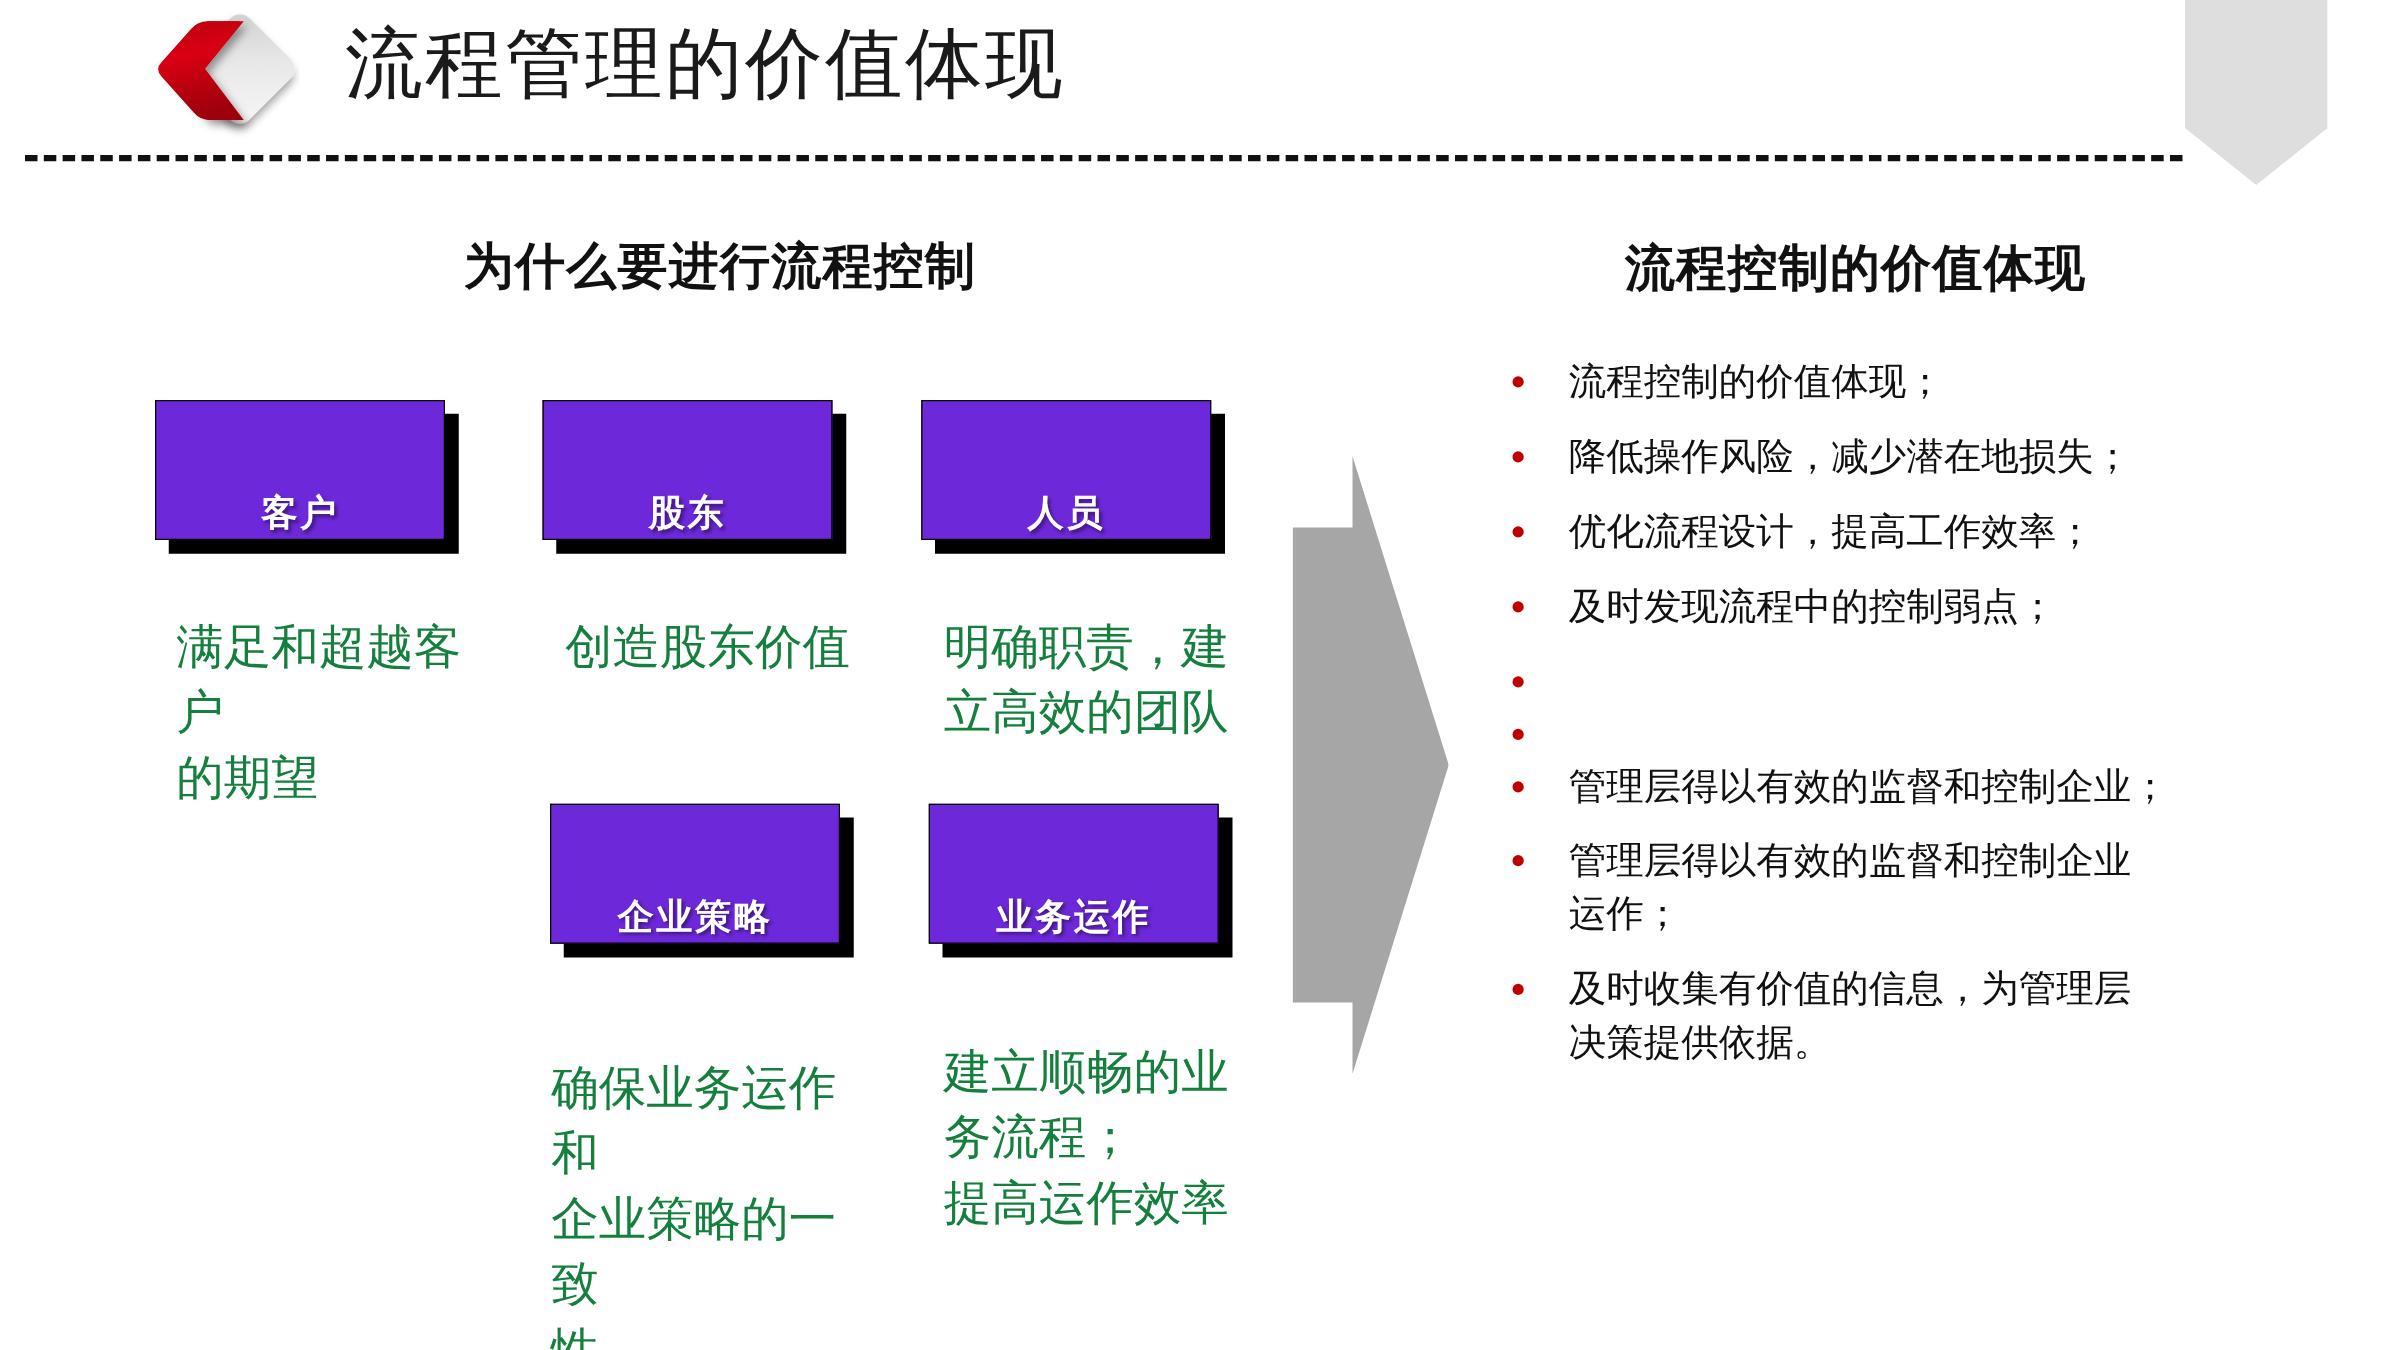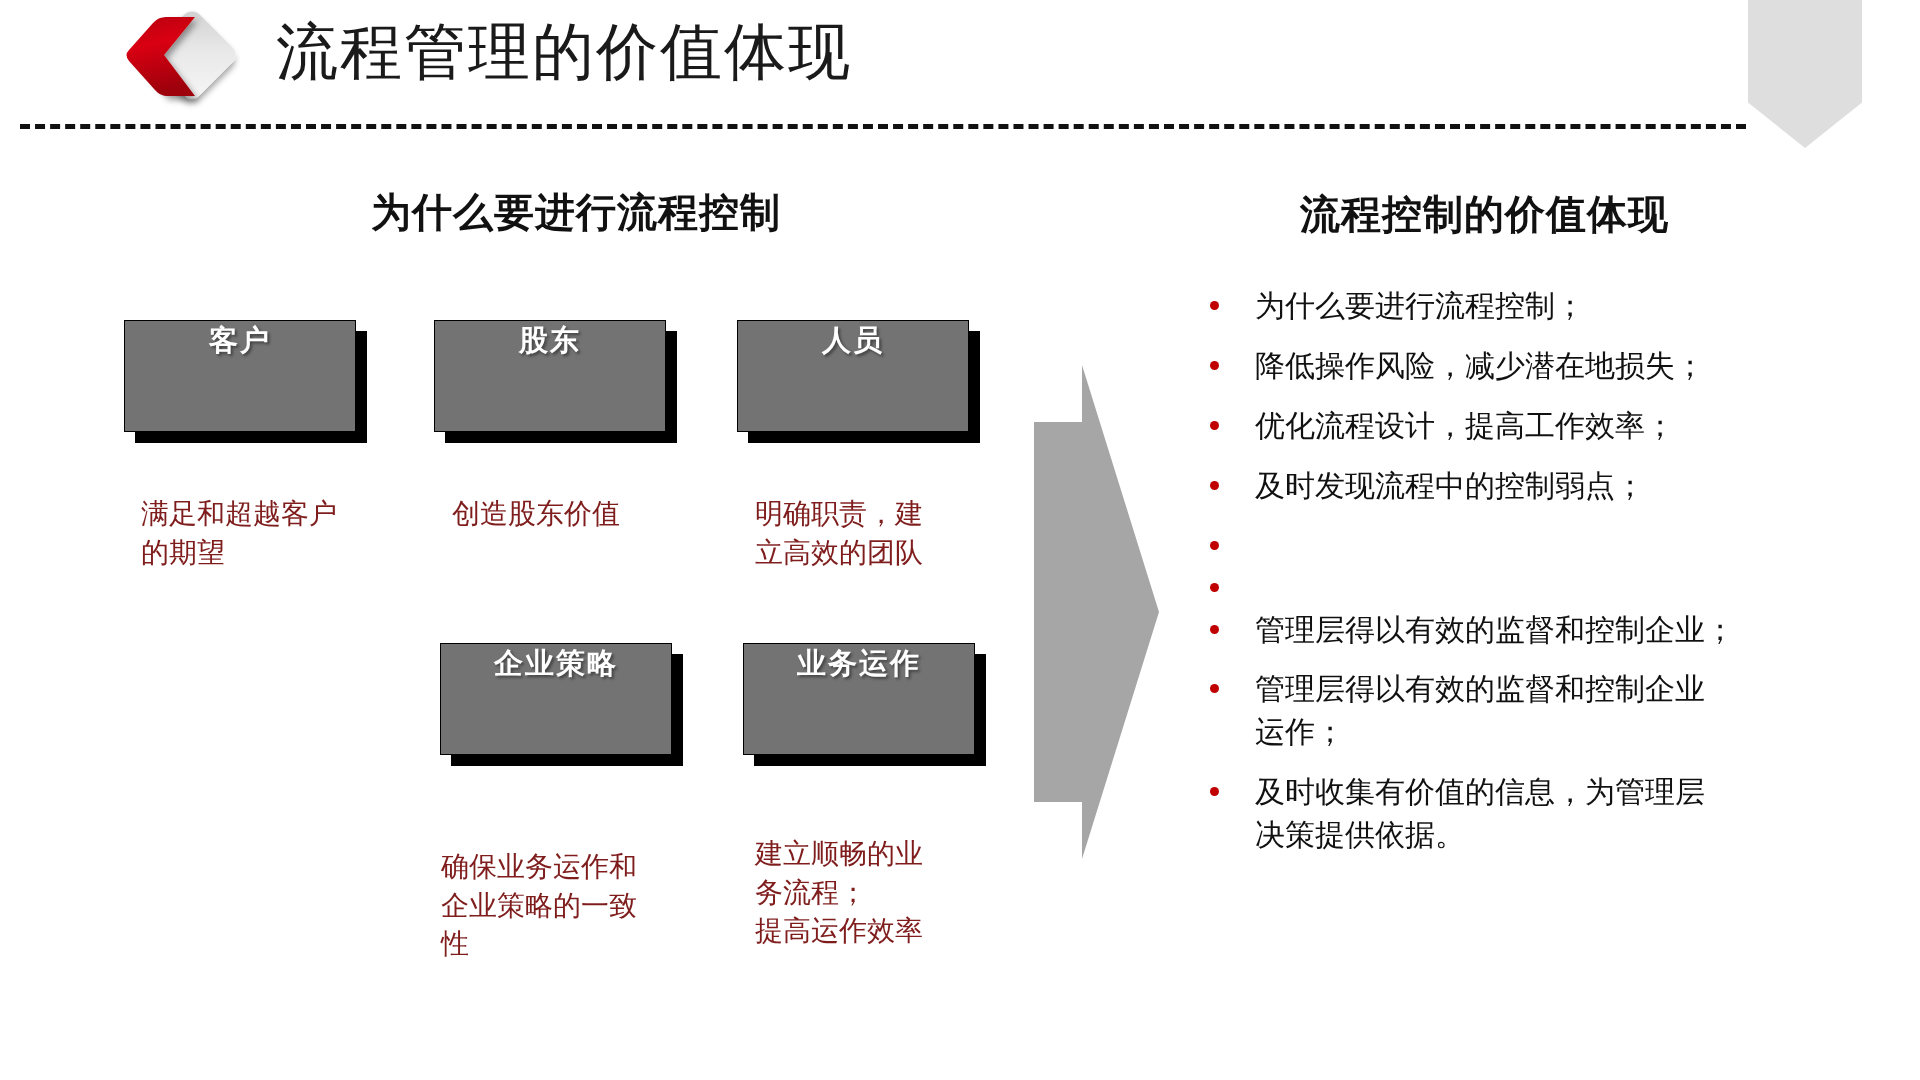--- a/index.html
+++ b/index.html
@@ -69,42 +69,43 @@
     color: #111111;
     white-space: nowrap;
     letter-spacing: 1px;
   }
   .heading-left  { left: 371px; top: 185px; }
   .heading-right { left: 1300px; top: 187px; }
 
   
   .pbox {
     position: absolute;
-    background: #737373;
+    background: #6d28d9;
     border: 1.5px solid #000000;
     box-shadow: 11px 11px 0 #000000;
     display: flex;
-    align-items: flex-start;
+    align-items: flex-end;
     justify-content: center;
     box-sizing: border-box;
   }
   .pbox-label {
     font-size: 29px;
     font-weight: bold;
     color: #ffffff;
     text-shadow: 2px 2px 3px rgba(0,0,0,0.45);
     letter-spacing: 2px;
     white-space: nowrap;
   }
   .pcaption {
     position: absolute;
-    font-size: 28px;
-    color: #7f1d1d;
+    font-size: 38px;
+    color: #15803d;
     line-height: 1.38;
     white-space: pre-line;
+    font-family: Liberation Mono, monospace;
   }
 
   
   .box-khu   { left: 124px; top: 320px; width: 232px; height: 112px; }
   .box-gd    { left: 434px; top: 320px; width: 232px; height: 112px; }
   .box-ry    { left: 737px; top: 320px; width: 232px; height: 112px; }
   .box-qy    { left: 440px; top: 643px; width: 232px; height: 112px; }
   .box-ywyz  { left: 743px; top: 643px; width: 232px; height: 112px; }
 
   .cap-khu   { left: 141px; top: 495px; width: 260px; }
@@ -216,21 +217,21 @@
   </div>
   <div class="pcaption cap-ywyz">建立顺畅的业
 务流程；
 提高运作效率</div>
 
   <div class="big-arrow"></div>
 
   <div class="bullets">
     <div class="bullet-row">
       <span class="bullet-dot"></span>
-      <span class="bullet-text">为什么要进行流程控制；</span>
+      <span class="bullet-text">流程控制的价值体现；</span>
     </div>
     <div class="bullet-row">
       <span class="bullet-dot"></span>
       <span class="bullet-text">降低操作风险，减少潜在地损失；</span>
     </div>
     <div class="bullet-row">
       <span class="bullet-dot"></span>
       <span class="bullet-text">优化流程设计，提高工作效率；</span>
     </div>
     <div class="bullet-row">

